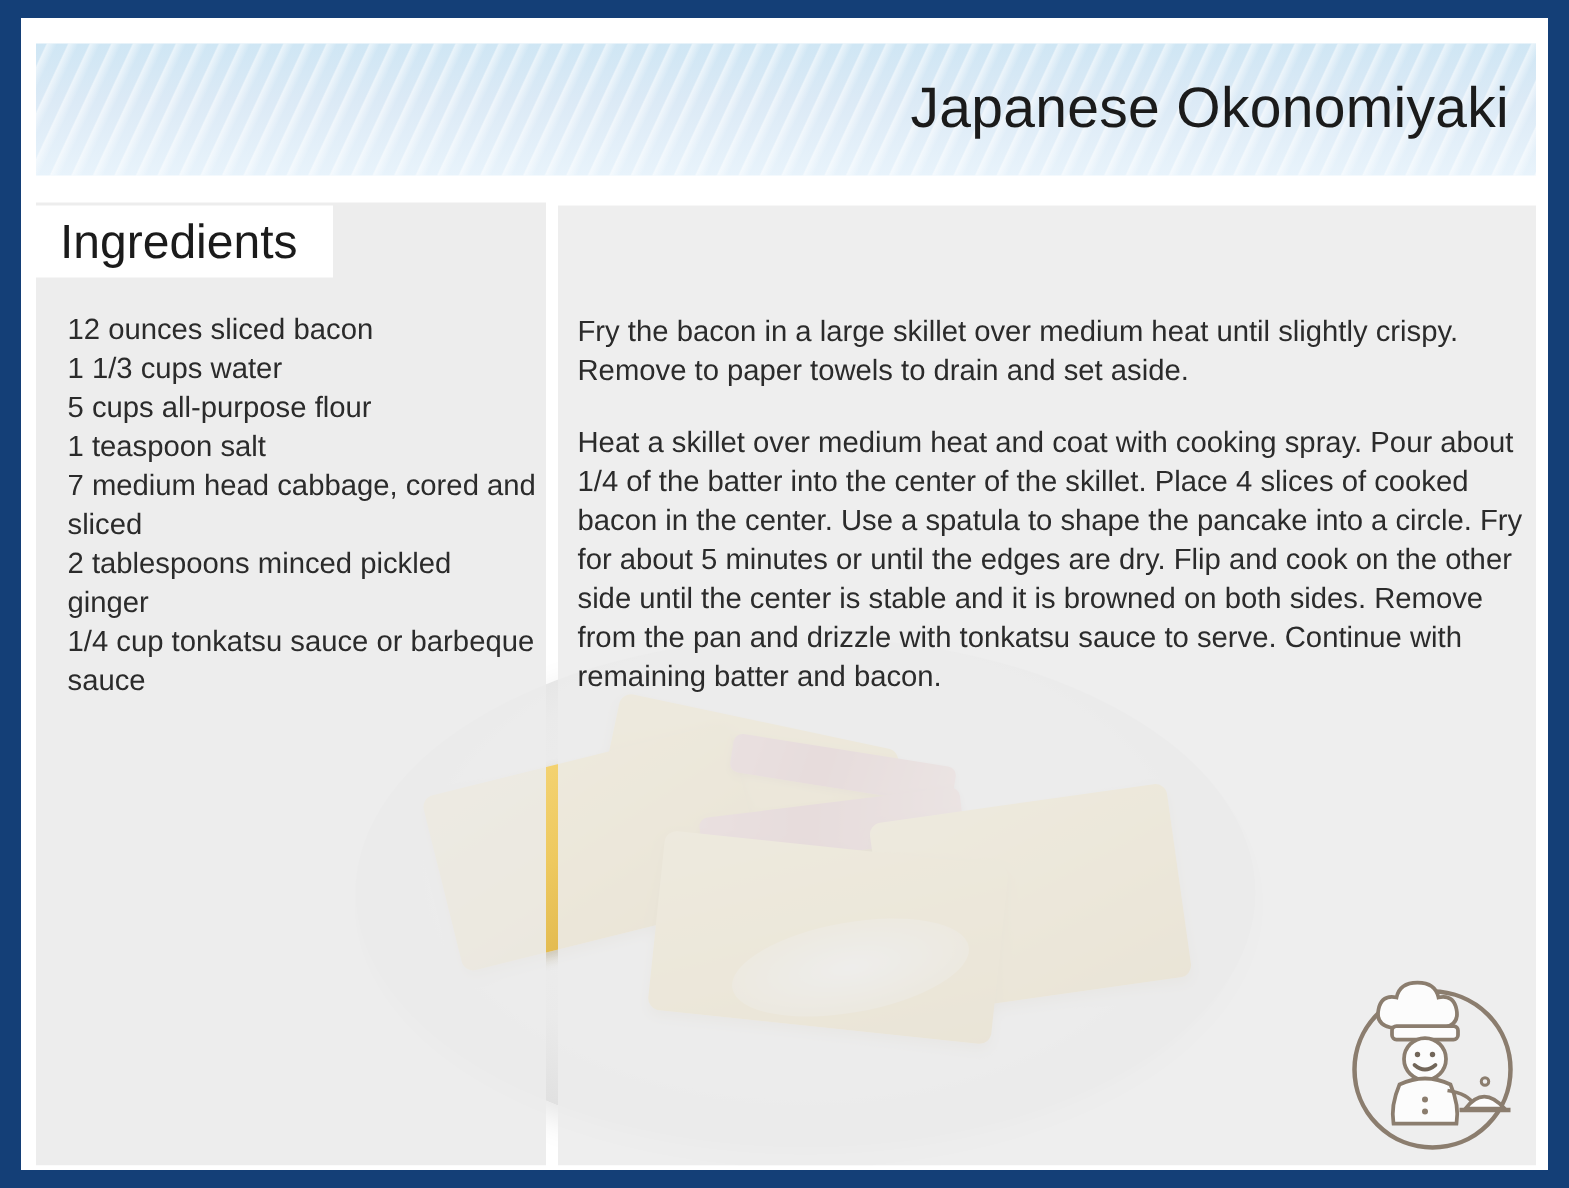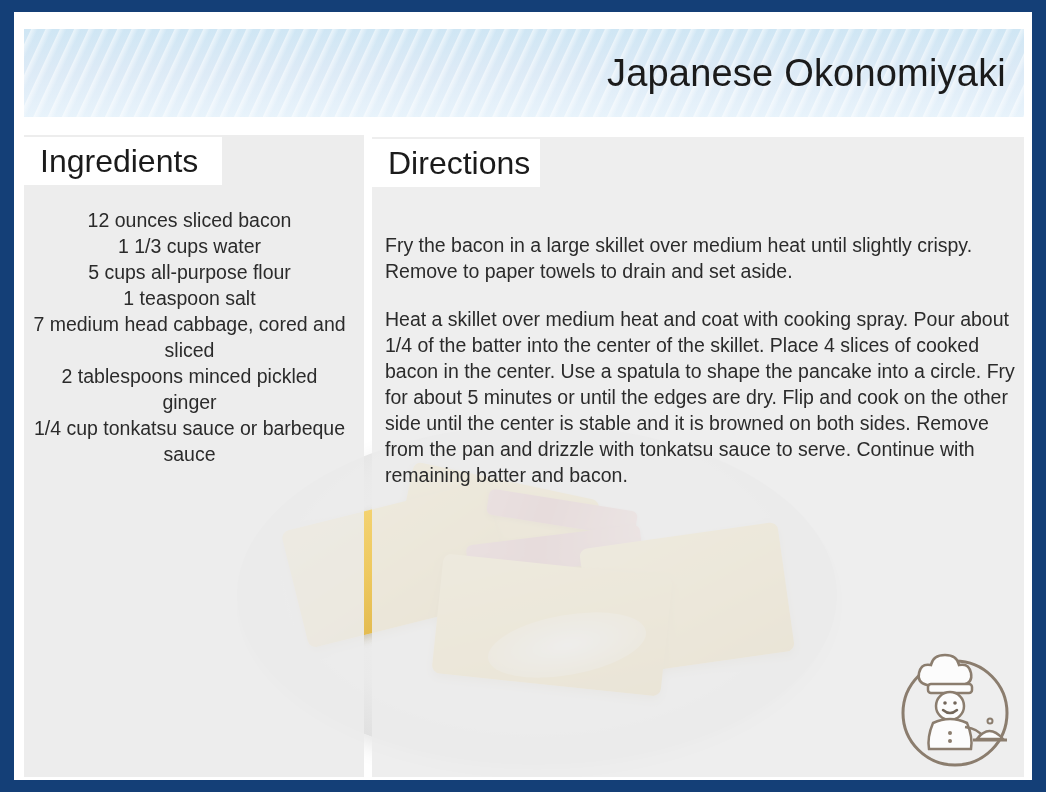--- a/index.html
+++ b/index.html
@@ -126,28 +126,26 @@
     color: #1b1b1b;
   }
 
   .body-text {
     position: absolute;
     font-size: 19.5px;
     line-height: 26px;
     color: #2b2b2b;
   }
   #ingredients-text {
-    left: 15px; top: 192px;
+    left: 28px; top: 192px;
     width: 315px;
-    text-align: center;
   }
   #directions-text {
     left: 368px; top: 193px;
     width: 648px;
-    margin-top: 24px;
   }
   #directions-text p { margin-bottom: 22px; }
   #directions-text p:last-child { margin-bottom: 0; }
   .ing-line { white-space: pre-wrap; }
 
   
   #chef-logo {
     position: absolute;
     right: 14px; bottom: 8px;
     width: 120px; height: 118px;
@@ -184,23 +182,20 @@
         <div class="ing-line">12 ounces sliced bacon</div>
         <div class="ing-line">1 1/3 cups water</div>
         <div class="ing-line">5 cups all-purpose flour</div>
         <div class="ing-line">1 teaspoon salt</div>
         <div class="ing-line">7 medium head cabbage, cored and sliced</div>
         <div class="ing-line">2 tablespoons minced pickled ginger</div>
         <div class="ing-line">1/4 cup tonkatsu sauce or barbeque sauce</div>
       </div>
 
       <div class="panel" id="directions-panel"></div>
-      <div class="tab" id="directions-tab">
-        <span class="tab-label">Directions</span>
-      </div>
       <div class="body-text" id="directions-text">
         <p>Fry the bacon in a large skillet over medium heat until slightly crispy. Remove to paper towels to drain and set aside.</p>
         <p>Heat a skillet over medium heat and coat with cooking spray. Pour about 1/4 of the batter into the center of the skillet. Place 4 slices of cooked bacon in the center. Use a spatula to shape the pancake into a circle. Fry for about 5 minutes or until the edges are dry. Flip and cook on the other side until the center is stable and it is browned on both sides. Remove from the pan and drizzle with tonkatsu sauce to serve. Continue with remaining batter and bacon.</p>
       </div>
 
       <svg id="chef-logo" viewBox="0 0 120 118">
         <circle cx="60" cy="62" r="52" fill="none" stroke="#7a6a58" stroke-width="3"></circle>
 
         <path d="M32 34 q-10 -2 -8 -12 q2 -10 12 -8 q2 -10 14 -10 q12 0 14 10 q10 -2 12 8 q2 10 -8 12 z" fill="#ffffff" stroke="#7a6a58" stroke-width="2.5"></path>
         <rect x="33" y="33" width="44" height="9" rx="3" fill="#ffffff" stroke="#7a6a58" stroke-width="2.5"></rect>

